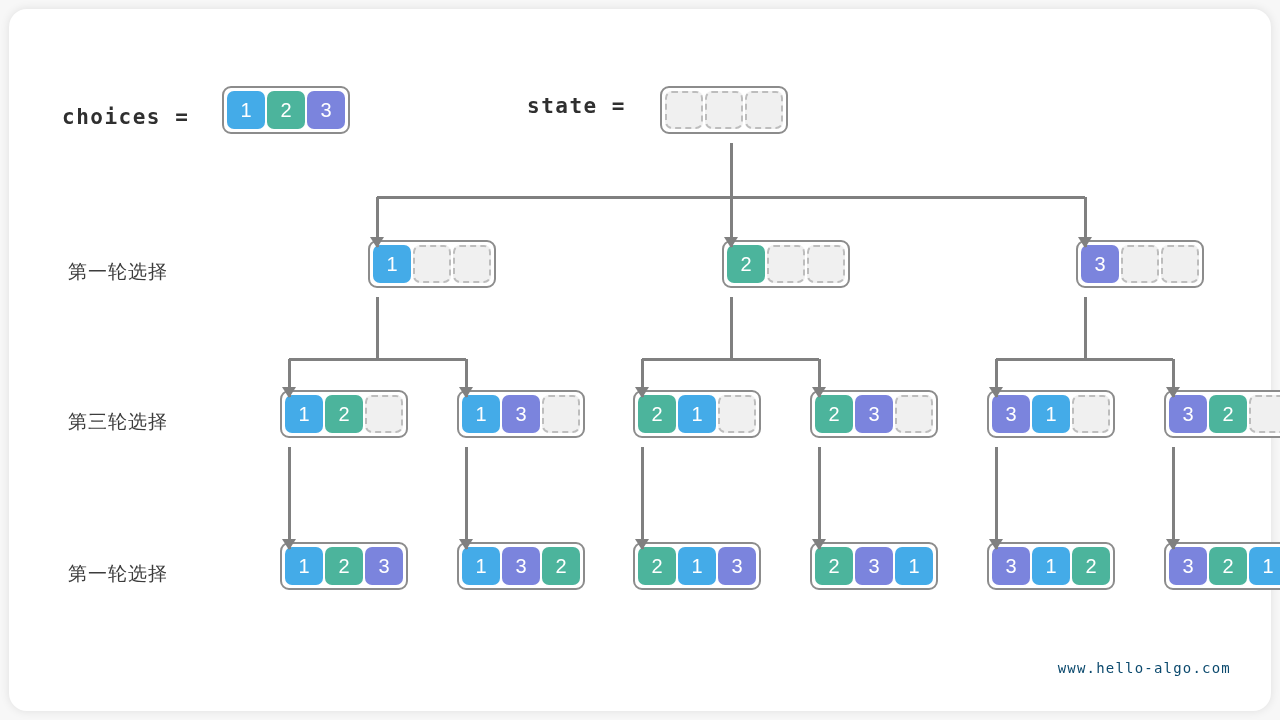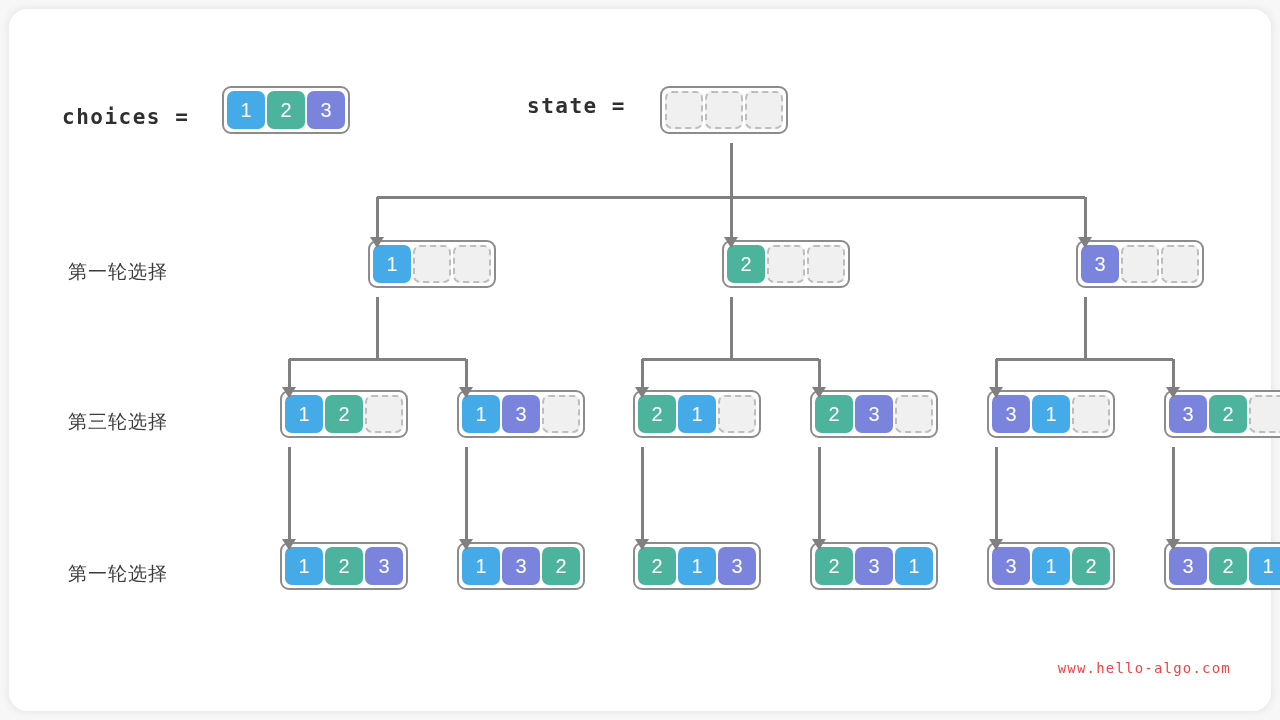--- a/index.html
+++ b/index.html
@@ -94,21 +94,21 @@
     border-left: 7px solid transparent;
     border-right: 7px solid transparent;
     border-top: 11px solid #808080;
   }
   #watermark {
     position: absolute;
     right: 40px;
     bottom: 35px;
     font-family: "DejaVu Sans Mono", "Liberation Mono", monospace;
     font-size: 14px;
-    color: #ef4444;
+    color: #0c4a6e;
     letter-spacing: 1.2px;
   }
 </style>
 </head>
 <body>
 
 <div id="root">
   <div id="card">
 
     <div class="mono-label" style="left:53px; top:96px;">choices =</div>

